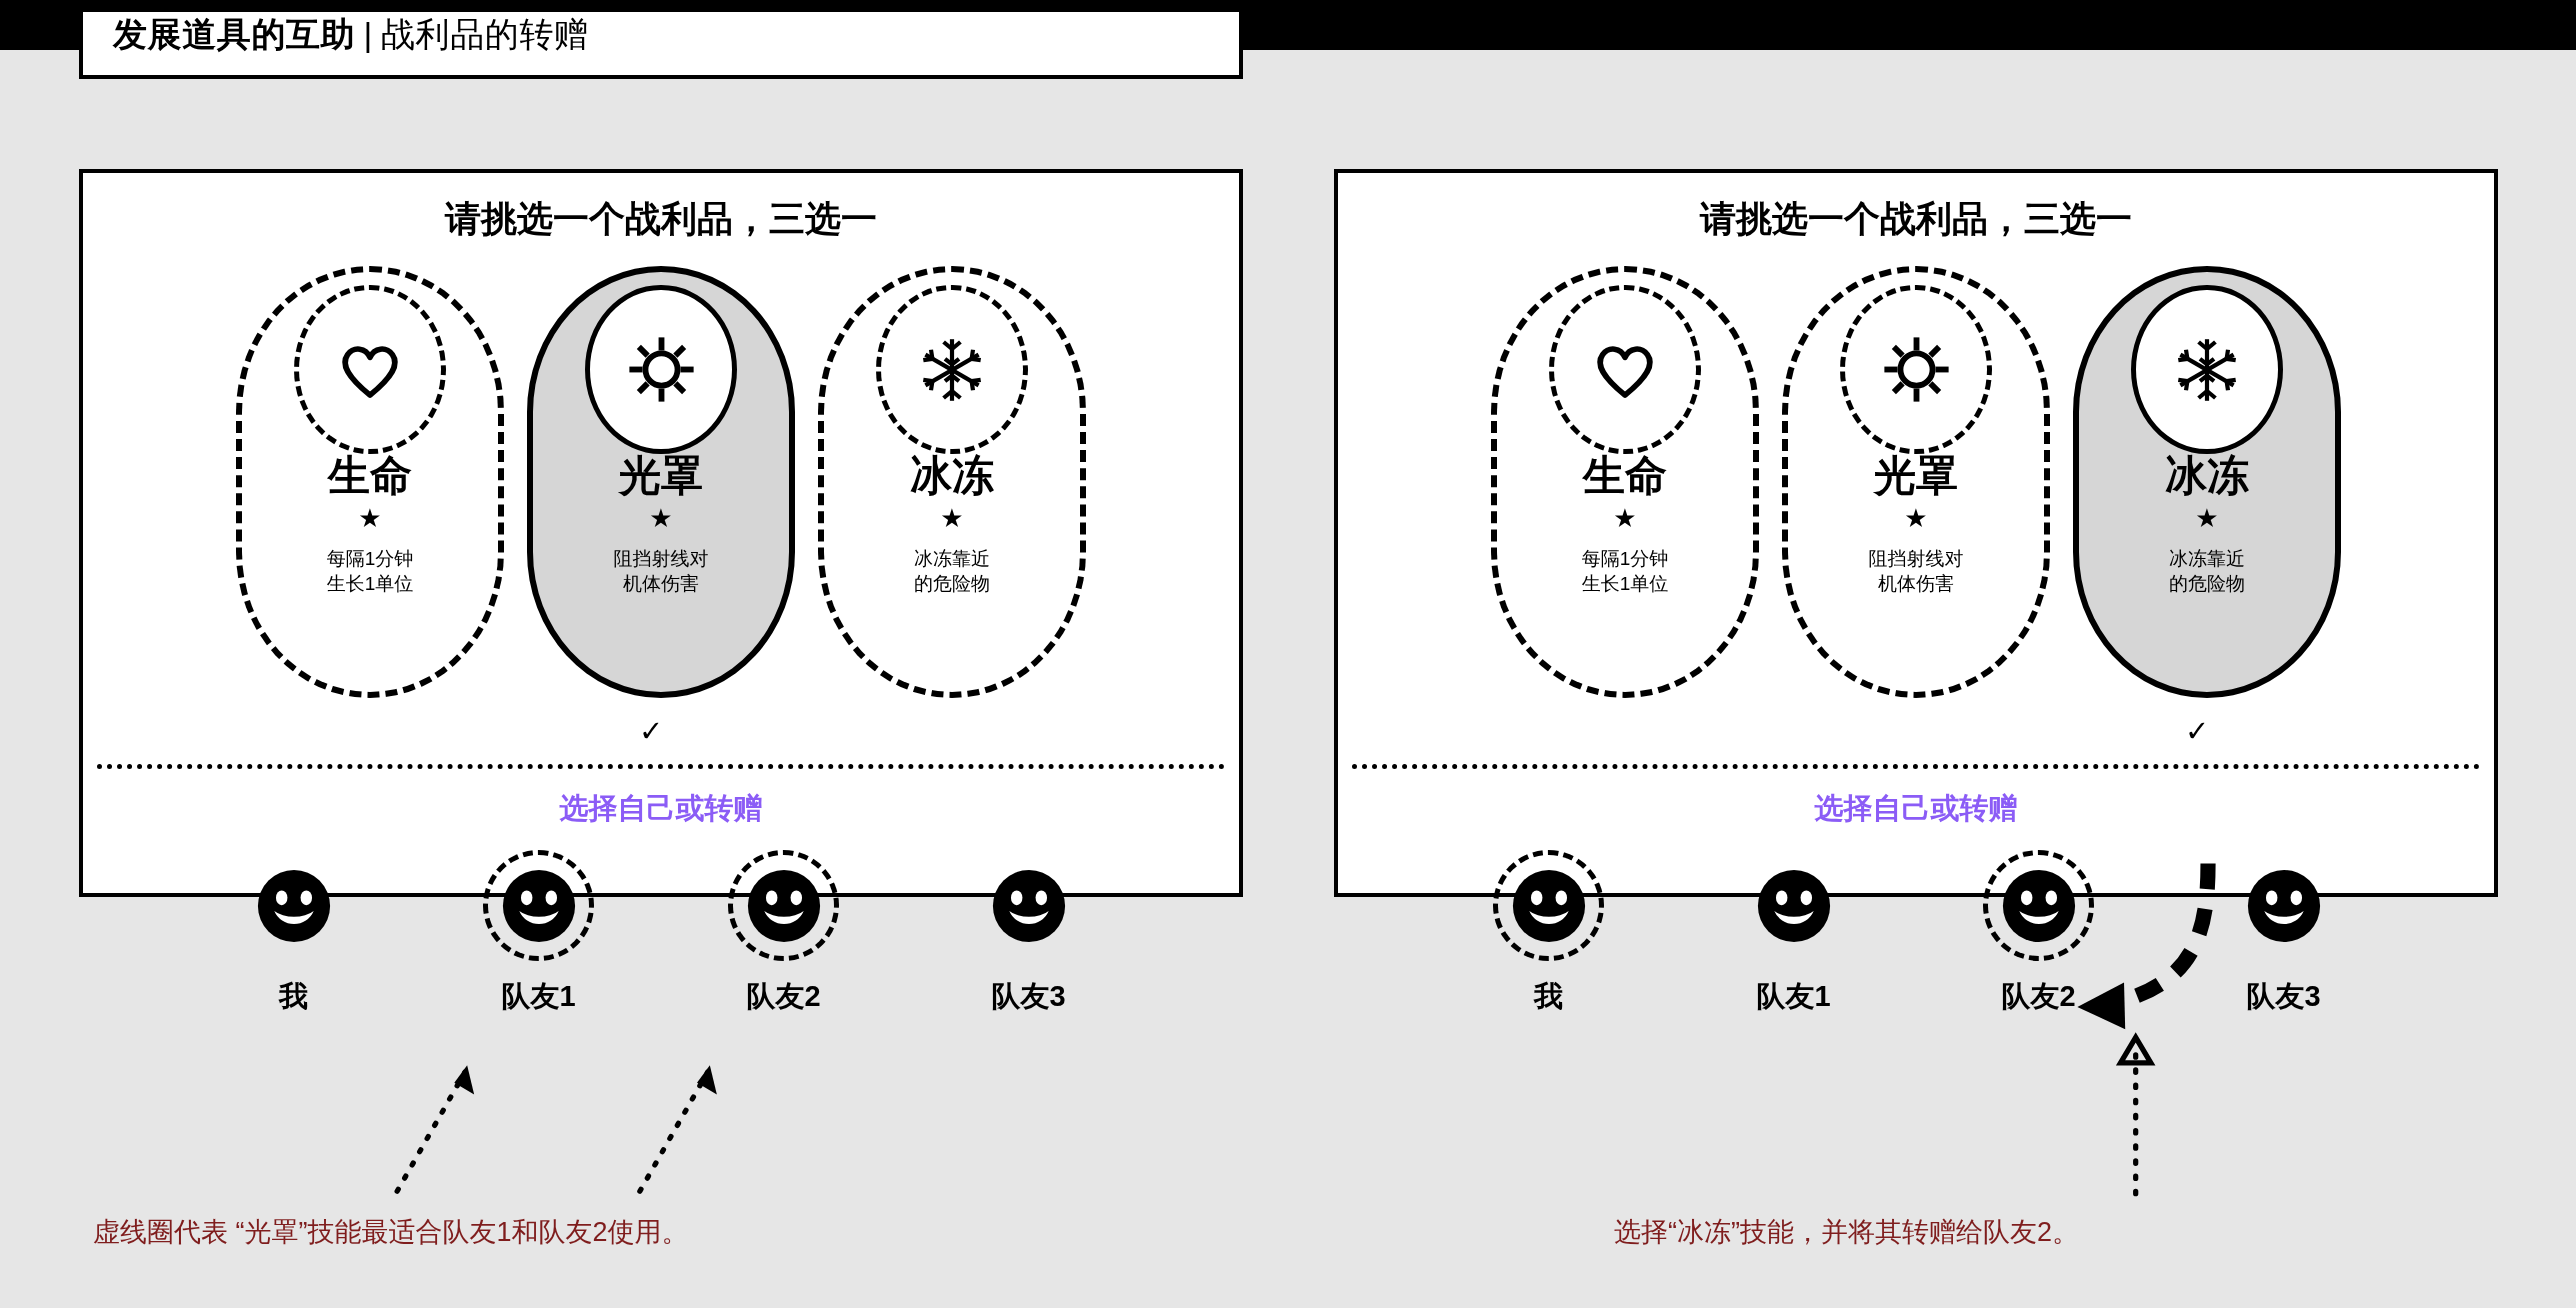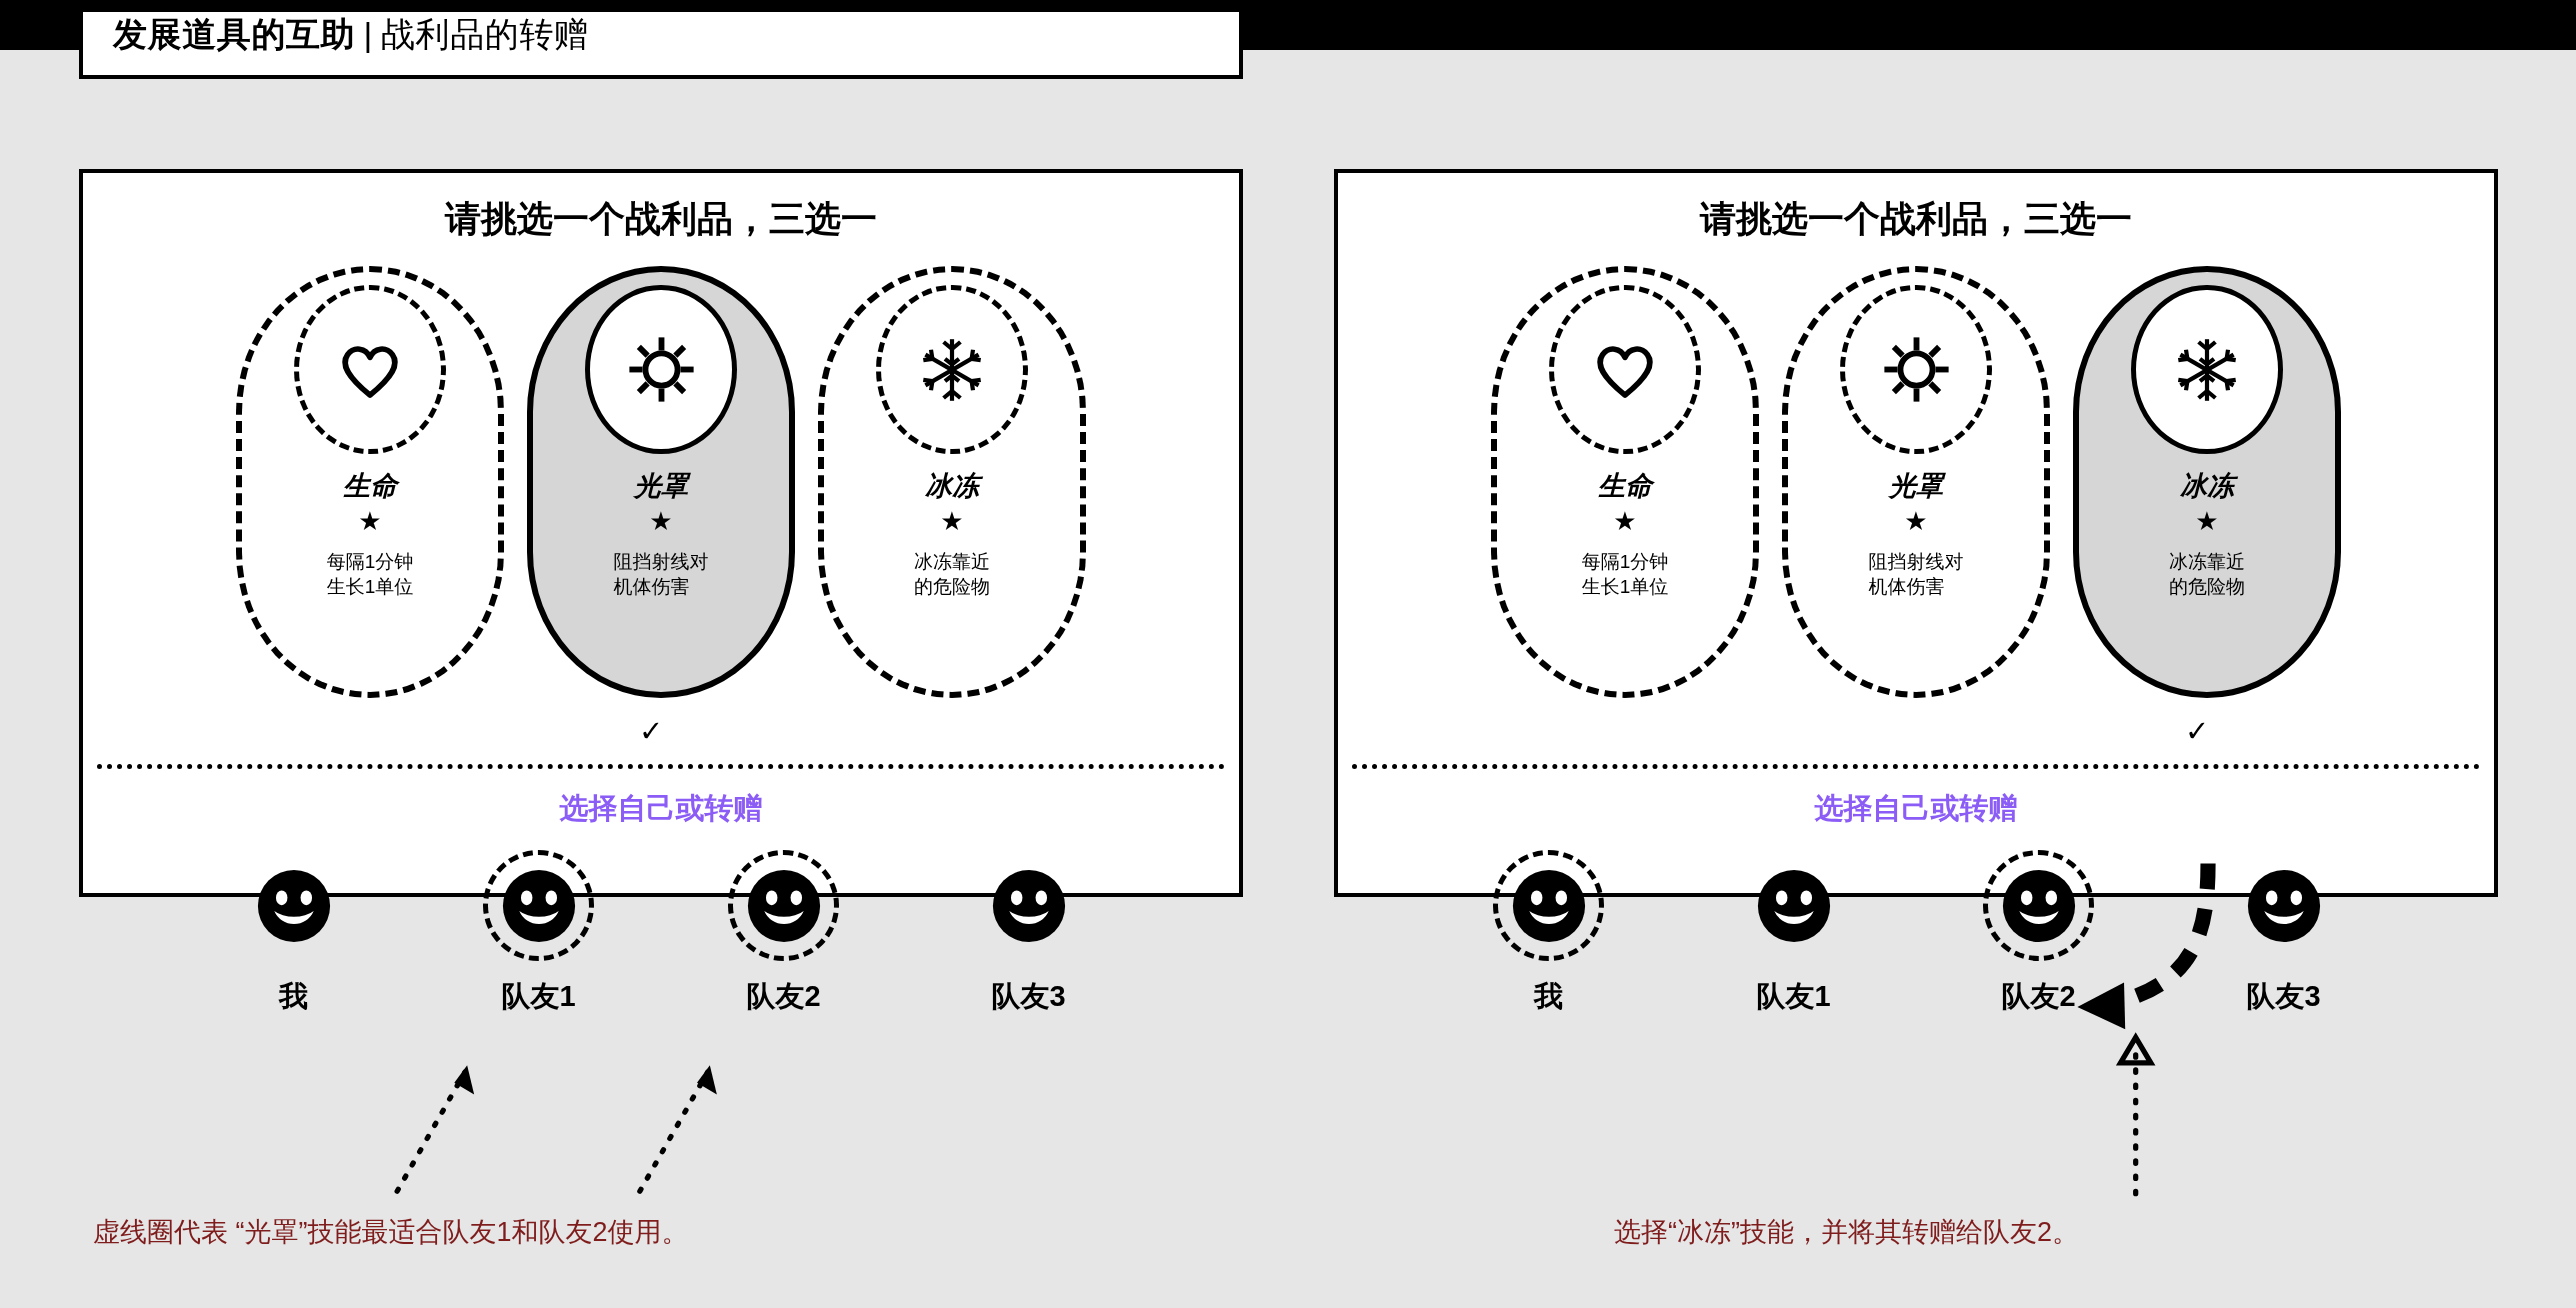--- a/index.html
+++ b/index.html
@@ -49,23 +49,23 @@
 
   .icon-ring{
     margin-top:13px;width:152px;height:169px;box-sizing:border-box;
     border-radius:76px/85px;background:#fff;
     display:flex;align-items:center;justify-content:center;
   }
   .icon-ring.dashedring{border:5.3px dashed #000;}
   .icon-ring.solidring{border:5.8px solid #000;}
   .icon-ring svg{display:block;}
 
-  .card-name{margin-top:19px;font-size:27px;font-weight:bold;line-height:1;font-style:italic;}
+  .card-name{margin-top:1px;font-size:42px;font-weight:bold;line-height:1;}
   .card-star{margin-top:8.2px;font-size:26px;line-height:1;}
-  .card-desc{margin-top:15px;font-size:19px;line-height:1.32;text-align:left;}
+  .card-desc{margin-top:15px;font-size:19px;line-height:1.32;text-align:center;}
 
   .check{
     position:absolute;font-size:29px;font-weight:bold;line-height:1;color:#000;
   }
 
   .divider{
     position:absolute;left:14px;right:14px;top:591px;height:0;
     border-top:5.3px dotted #000;
   }
 

